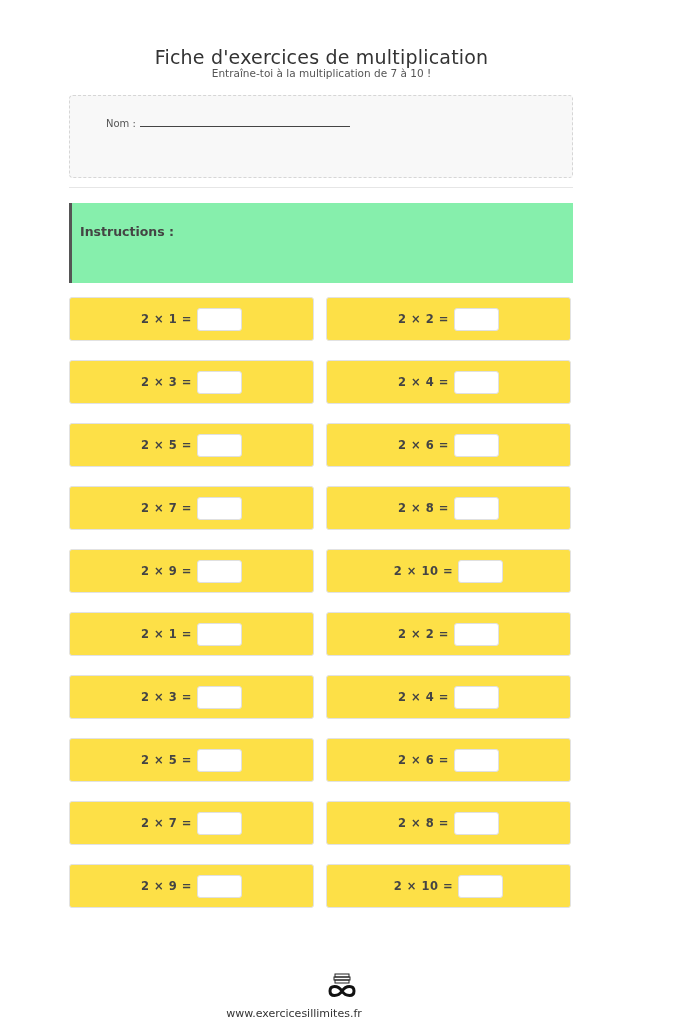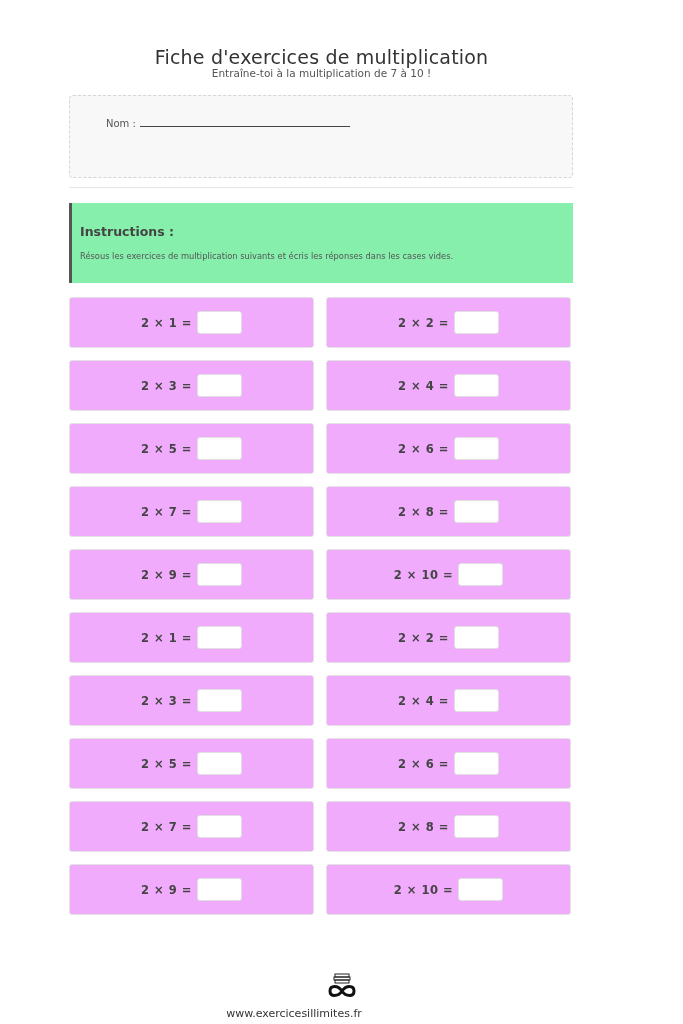--- a/index.html
+++ b/index.html
@@ -14,21 +14,21 @@
   .info-line { position:absolute; left:8px; font-size:10px; color:#555;margin-left:28px; }
   .info-line .blank { display:inline-block; border-bottom:1px solid #444;
                       height:10px; vertical-align:baseline; margin-left:4px; }
   .sep { position:absolute; left:69px; top:187px; width:504px; height:1px; background:#e6e6e6; }
   .instr { position:absolute; left:69px; top:203px; width:504px; height:80px;
            background:#86efac; border-left:3px solid #555; box-sizing:border-box; }
   .instr-title { position:absolute; left:8px; top:21px; font-size:12.5px;
                  font-weight:bold; color:#444; }
   .instr-text { position:absolute; left:8px; top:48px; font-size:8.3px; color:#555; }
   .grid { position:absolute; left:69px; top:297px; width:504px; }
-  .card { position:absolute; width:245px; height:51px; background:#f0abfc;
+  .card { position:absolute; width:245px; height:44px; background:#fde047;
           border:1px solid #e2e2e2; border-radius:3px; box-sizing:border-box;
           display:flex; align-items:center; justify-content:center; }
   .eq { font-size:11.5px; font-weight:bold; color:#444; letter-spacing:0.5px;
         margin-right:5px; white-space:pre; }
   .answer { width:45px; height:23px; border:1px solid #e0e0e0; border-radius:3px;
             box-sizing:border-box; background:#fff; padding:0; outline:none; }
   .footer-logo { position:absolute; left:326px; top:972px; width:32px; height:28px; }
   .footer-url { position:absolute; left:0; width:588px; top:1007px; text-align:center;
                 font-size:11px; color:#333; }
 </style>
@@ -41,21 +41,20 @@
 <div class="info-box">
   <div class="info-line" style="top:20px;">
     <span>Nom :</span><span class="blank" style="width:210px;"></span>
   </div>
 </div>
 
 <div class="sep"></div>
 
 <div class="instr">
   <div class="instr-title">Instructions :</div>
-  <div class="instr-text">Résous les exercices de multiplication suivants et écris les réponses dans les cases vides.</div>
 </div>
 
 <div class="grid" id="grid">
     <div class="card" style="left: 0px; top: 0px;">
       <span class="eq">2 × 1 =</span>
       <input class="answer" type="text" value="" style="">
     </div>
     <div class="card" style="left: 257px; top: 0px;">
       <span class="eq">2 × 2 =</span>
       <input class="answer" type="text" value="" style="">

